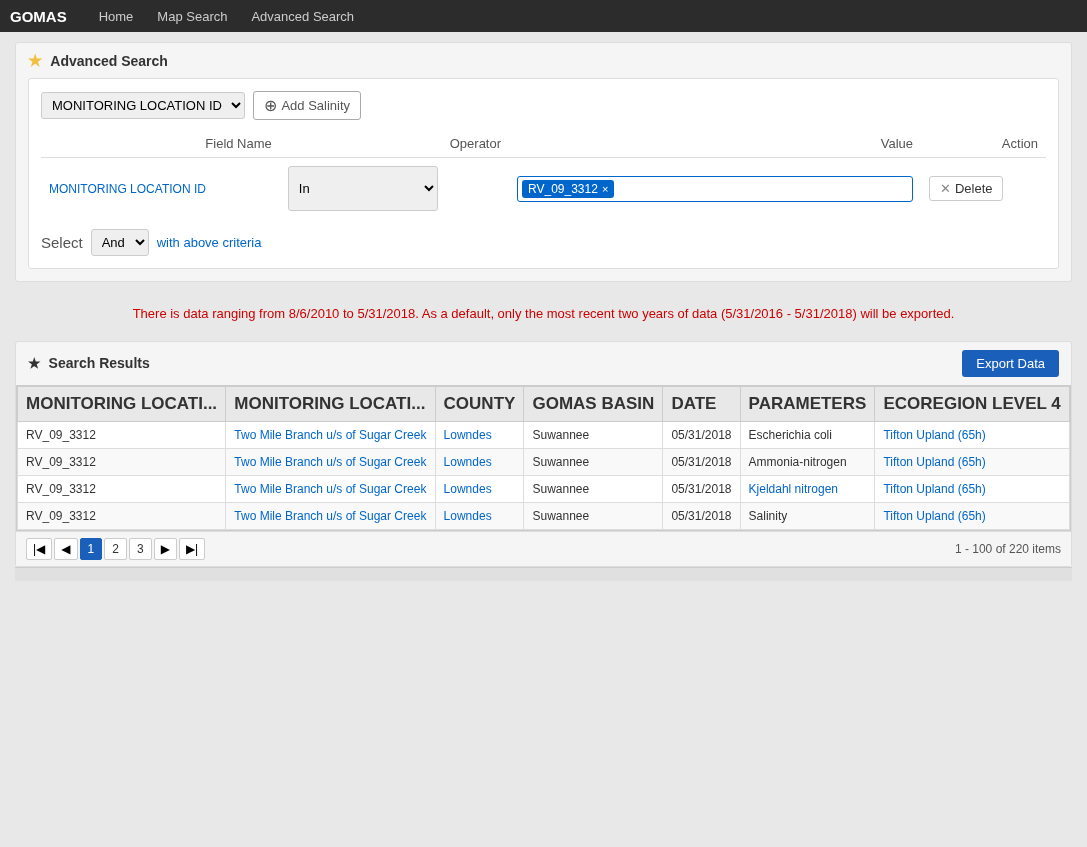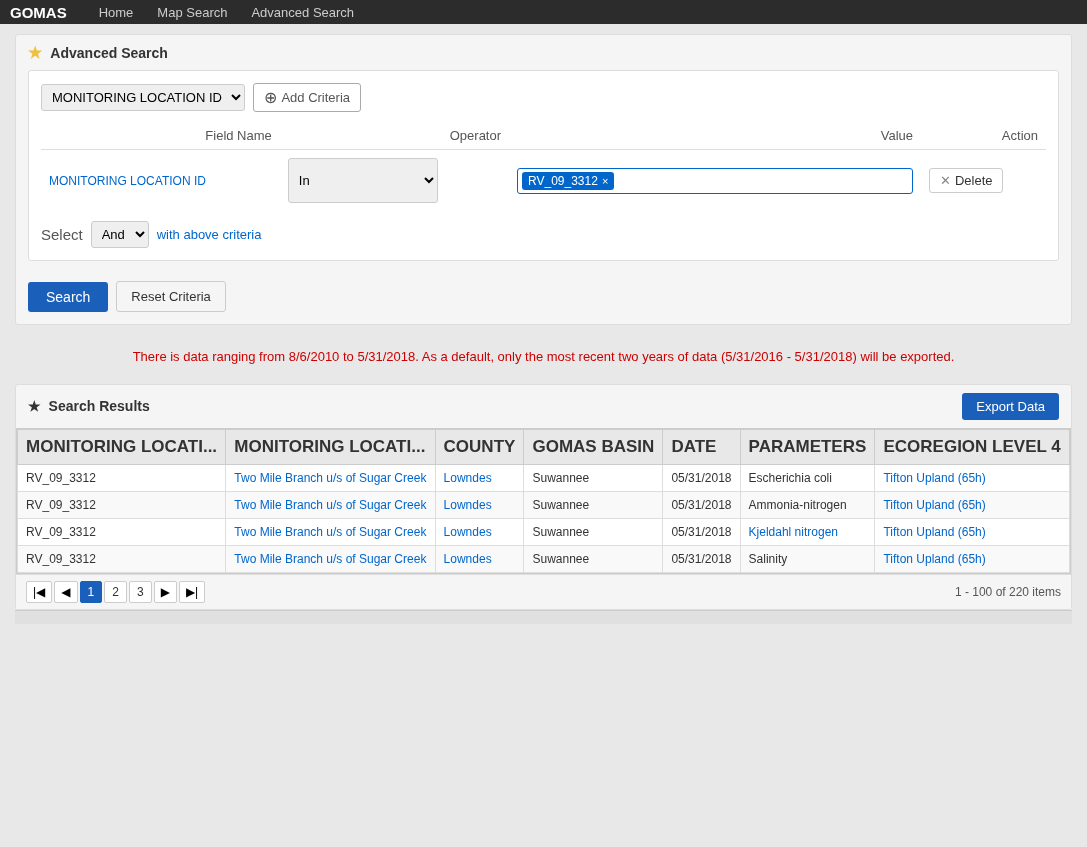--- a/index.html
+++ b/index.html
@@ -5,21 +5,21 @@
     * { box-sizing: border-box; margin: 0; padding: 0; }
     body { font-family: Arial, sans-serif; font-size: 13px; background: #e8e8e8; color: #333; }
 
     
     .navbar {
       background: #2c2c2c;
       color: #fff;
       display: flex;
       align-items: center;
       padding: 0 10px;
-      height: 24px;
+      height: 32px;
     }
     .navbar-brand {
       font-weight: bold;
       font-size: 15px;
       margin-right: 20px;
       color: #fff;
     }
     .nav-link {
       color: #ccc;
       text-decoration: none;
@@ -360,21 +360,21 @@
         <select class="field-select">
           <option>MONITORING LOCATION ID</option>
           <option>COUNTY</option>
           <option>RIVER BASIN</option>
           <option>DATE</option>
           <option>PARAMETERS</option>
           <option>ECOREGION LEVEL 4</option>
         </select>
         <button class="add-criteria-btn">
           <span class="plus">⊕</span>
-          <span>Add Criteria</span>
+          <span>Add Salinity</span>
         </button>
       </div>
 
       <table class="criteria-table">
         <thead>
           <tr>
             <th>Field Name</th>
             <th>Operator</th>
             <th>Value</th>
             <th>Action</th>
@@ -414,24 +414,20 @@
       <div class="select-row">
         <span class="select-label">Select</span>
         <select class="logic-select">
           <option>And</option>
           <option>Or</option>
         </select>
         <span class="with-above">with above criteria</span>
       </div>
     </div>
 
-    <div class="action-buttons">
-      <button class="search-btn">Search</button>
-      <button class="reset-btn">Reset Criteria</button>
-    </div>
   </div>
 
   <div class="notice-area">
     <div class="notice-red">
       <div>There is data ranging from 8/6/2010 to 5/31/2018. As a default, only the most recent two years of data (5/31/2016 - 5/31/2018) will be exported.</div>
     </div>
   </div>
 
   <div class="results-panel">
     <div class="results-header">

